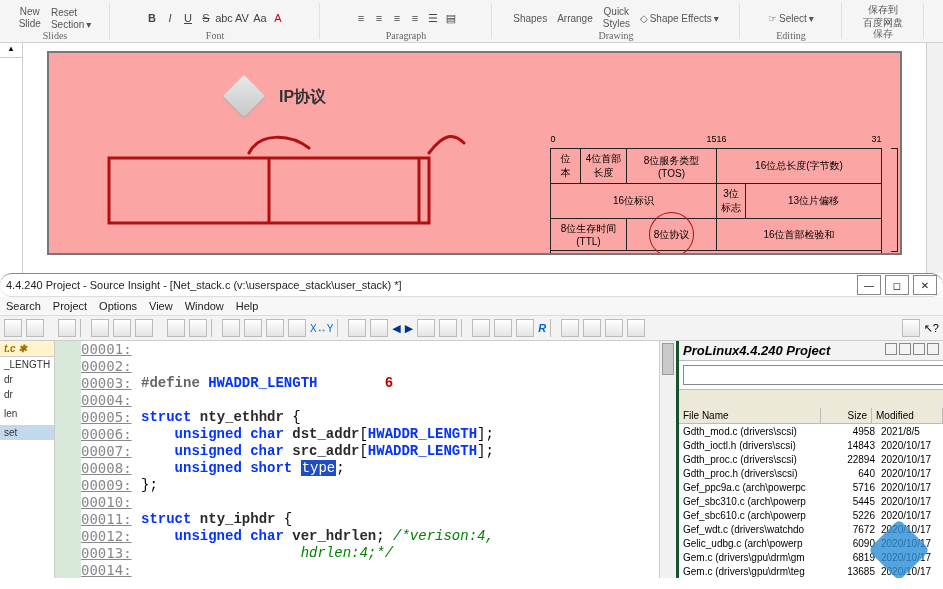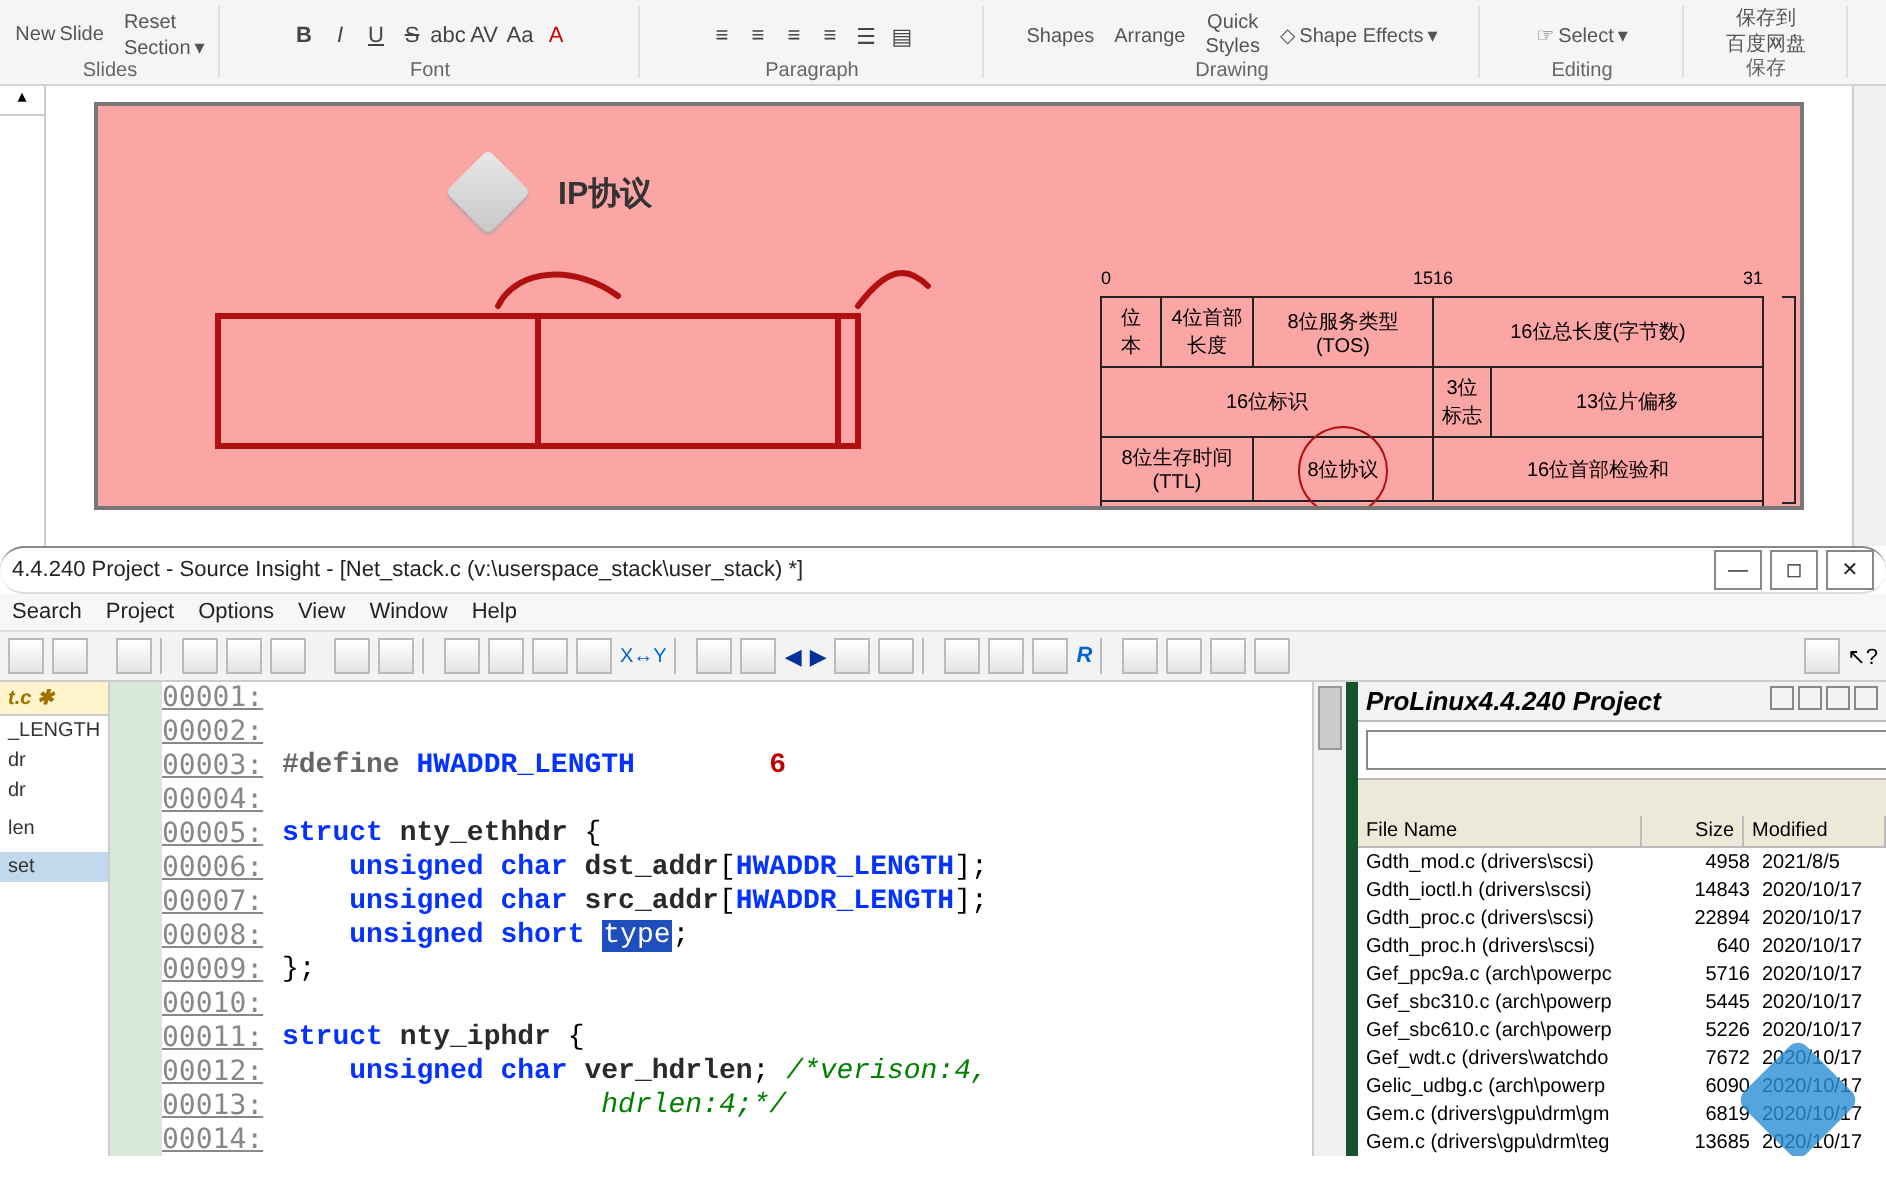--- a/index.html
+++ b/index.html
@@ -1,20 +1,20 @@
 <!DOCTYPE html>
 <html><head>
 <meta charset="utf-8">
 <style>
   body { margin:0; font-family: "Segoe UI", Tahoma, sans-serif; font-size:11px; background:#fff; width:943px; height:589px; overflow:hidden; }
   
   .ribbon { display:flex; height:42px; background:#f5f5f5; border-bottom:1px solid #d4d4d4; }
   .r-group { display:flex; flex-direction:column; align-items:center; justify-content:flex-end; padding:0 6px; position:relative; }
   .r-group::after { content:""; position:absolute; right:0; top:3px; bottom:3px; width:1px; background:#e0e0e0; }
-  .r-label { font-size:10px; color:#666; text-align:center; padding:1px 0; }
+  .r-label { font-size:10px; color:#666; text-align:center; padding:1px 0;font-family:Liberation Serif, serif; }
   .r-top { display:flex; align-items:center; gap:4px; height:22px; }
   .r-btn { font-size:10px; color:#555; padding:0 3px; display:flex; align-items:center; gap:2px; }
   .mini-btn { width:14px; height:14px; display:inline-flex; align-items:center; justify-content:center; font-size:11px; color:#444; }
   
   .canvas-area { height:230px; background:#fff; position:relative; display:flex; }
   .ruler-v { width:22px; background:#fff; border-right:1px solid #ccc; }
   .slide { margin:8px 24px; border:2px solid #777; flex:1; height:200px; position:relative; overflow:hidden; background:#fca5a5; }
   .diamond { width:30px; height:30px; background:linear-gradient(135deg,#e8e8e8,#c8c8c8); transform:rotate(45deg); position:absolute; left:180px; top:28px; border-radius:3px; box-shadow:1px 1px 2px #aaa; }
   .ip-title { position:absolute; left:230px; top:34px; font-weight:bold; font-size:16px; color:#333; }
   svg.ink { position:absolute; left:0; top:0; }
@@ -44,21 +44,21 @@
   .ty { color:#0433ff; font-weight:bold; }
   .nm { color:#2a2a2a; font-weight:bold; }
   .mac { color:#0433ff; font-weight:bold; }
   .num { color:#c00000; font-weight:bold; }
   .pre { color:#666; font-weight:bold; }
   .cmt { color:#008000; font-style:italic; }
   .hl { background:#1f4fbf; color:#fff; padding:0 1px; }
   .scroll-v { width:16px; background:#f1f1f1; border-left:1px solid #ccc; position:relative; }
   .scroll-v .thumb { position:absolute; left:2px; right:2px; top:2px; height:30px; background:#cacaca; border:1px solid #999; }
   
-  .proj { width:264px; border-left:6px solid #14532d; display:flex; flex-direction:column;justify-content:flex-end; }
+  .proj { width:264px; border-left:3px solid #14532d; display:flex; flex-direction:column;justify-content:flex-end; }
   .proj-title { font-style:italic; font-weight:bold; font-size:13px; padding:2px 4px; background:#f3f3f3; border-bottom:1px solid #bbb; display:flex; align-items:center; justify-content:space-between; }
   .proj-title .icons span { width:10px; height:10px; display:inline-block; border:1px solid #888; margin-left:2px; }
   .proj-input { margin:4px; }
   .proj-input input { width:100%; height:16px; border:1px solid #888; }
   .proj-head { display:flex; background:#ece9d8; border-top:1px solid #bbb; border-bottom:1px solid #bbb; font-size:10px; }
   .proj-head div { border-right:1px solid #bbb; padding:2px 4px;margin-top:18px; }
   .ph-name { flex:1; }
   .ph-size { width:42px; text-align:right; }
   .ph-mod { width:62px; }
   .proj-rows { overflow:hidden; font-size:10px; }
@@ -67,21 +67,21 @@
   .prow .ps { width:42px; text-align:right; padding-right:4px; }
   .prow .pm { width:62px; padding-left:2px; }
   .watermark { position:absolute; right:22px; bottom:6px; width:44px; height:44px; background:#2b8dd6; transform:rotate(45deg); border-radius:6px; opacity:0.8; }
 </style>
 </head>
 <body>
 
 <div class="ribbon">
   <div class="r-group" style="width:98px;">
     <div class="r-top">
-      <div class="r-btn" style="flex-direction:row;line-height:10px;">
+      <div class="r-btn" style="flex-direction:column;line-height:10px;">
         <span>New</span>
         <span>Slide</span>
       </div>
       <div style="display:flex;flex-direction:column;gap:1px;">
         <div class="r-btn">Reset</div>
         <div class="r-btn"><span>Section</span> ▾</div>
       </div>
     </div>
     <div class="r-label">Slides</div>
   </div>

